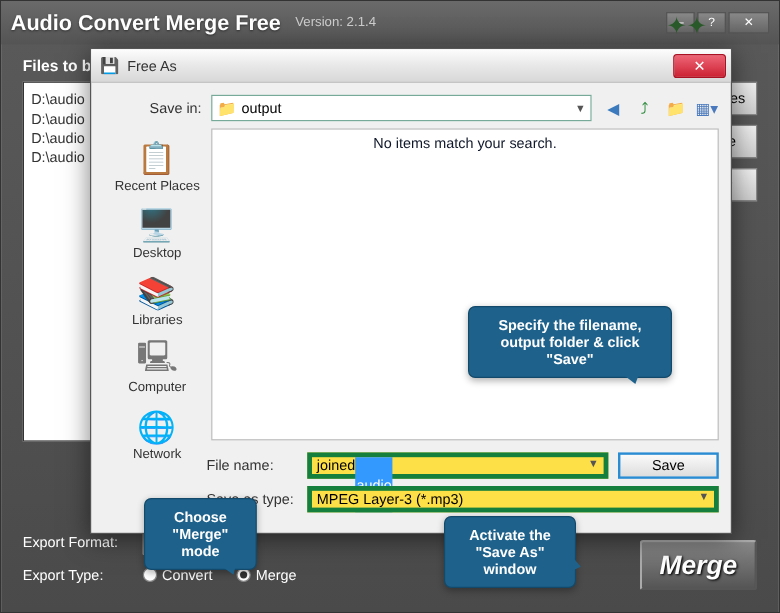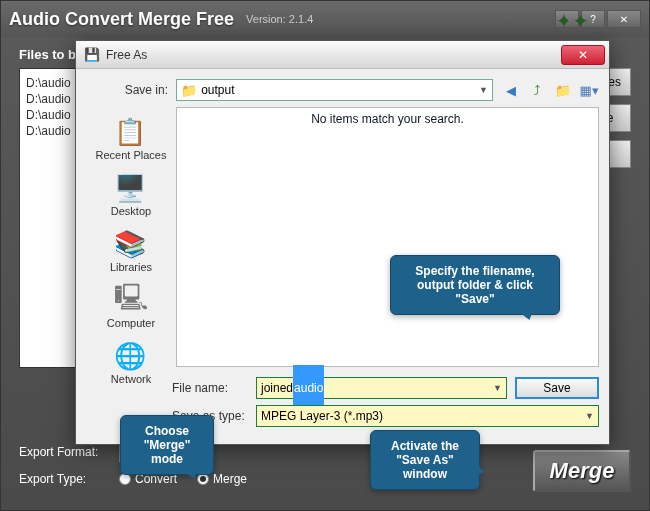--- a/index.html
+++ b/index.html
@@ -53,21 +53,21 @@
 
 .dlg-main { display: flex; height: 260px; }
 .places-bar { width: 90px; background: #f0f0f0; padding: 4px 0; display: flex; flex-direction: column; align-items: center; gap: 2px; }
 .place { display: flex; flex-direction: column; align-items: center; font-size: 11px; color: #333; padding: 4px; cursor: pointer; width: 100%; }
 .place-icon { width: 38px; height: 34px; display: flex; align-items: center; justify-content: center; font-size: 26px; }
 .file-area { flex: 1; background: #fff; border: 1px solid #bbb; display: flex; align-items: flex-start; justify-content: center; padding-top: 4px; font-size: 12px; color: #0f172a; }
 
 .dlg-bottom { padding: 0 10px 0 96px; }
 .btm-row { display: flex; align-items: center; gap: 8px; margin-bottom: 6px; }
 .btm-label { width: 76px; text-align: left; font-size: 12px; color: #333; }
-.btm-input { flex: 1; height: 22px; background: #fef9c3; border: 1px solid #15803d; padding: 0 4px; font-size: 12px; display: flex; align-items: center; }
+.btm-input { flex: 1; height: 22px; background: #fde047; border: 4px solid #15803d; padding: 0 4px; font-size: 12px; display: flex; align-items: flex-start; }
 .btm-input .sel { background: #3399ff; color: #fff; padding: 16px 1px; }
 .dropdown-arrow { margin-left: auto; font-size: 9px; color: #555; }
 .dlg-btn { width: 84px; height: 22px; font-size: 12px; border: 1px solid #888; background: linear-gradient(180deg, #fafafa, #ddd); cursor: pointer; }
 .dlg-btn.save { border: 2px solid #2a8dd4; }
 
 
 .callout { position: absolute; background: #1e628c; color: #fff; border: 1px solid #134a6b; border-radius: 6px; padding: 8px 12px; font-size: 12px; text-align: center; font-weight: bold; box-shadow: 0 2px 6px rgba(0,0,0,0.3); }
 .callout::after { content: ''; position: absolute; width: 0; height: 0; }
 .callout.c1 { left: 390px; top: 255px; width: 170px; }
 .callout.c1::after { right: 20px; bottom: -16px; border: 10px solid transparent; border-top: 12px solid #1e628c; transform: skewX(25deg); }

